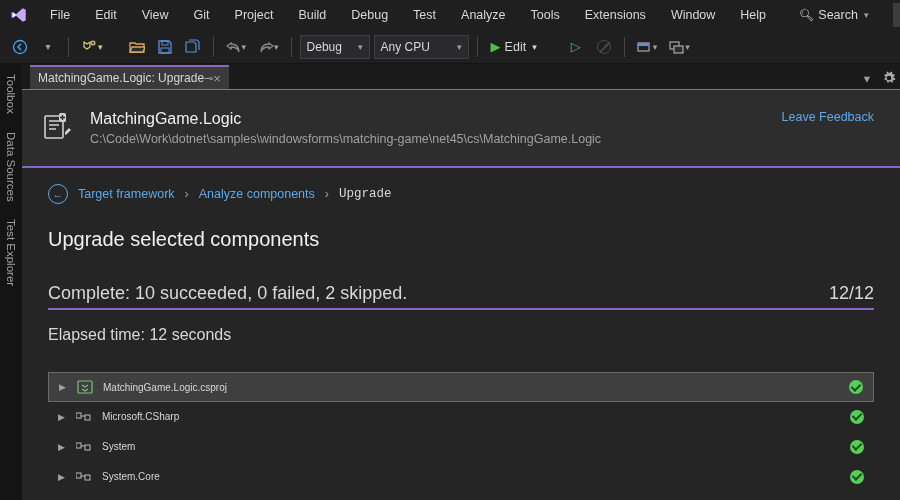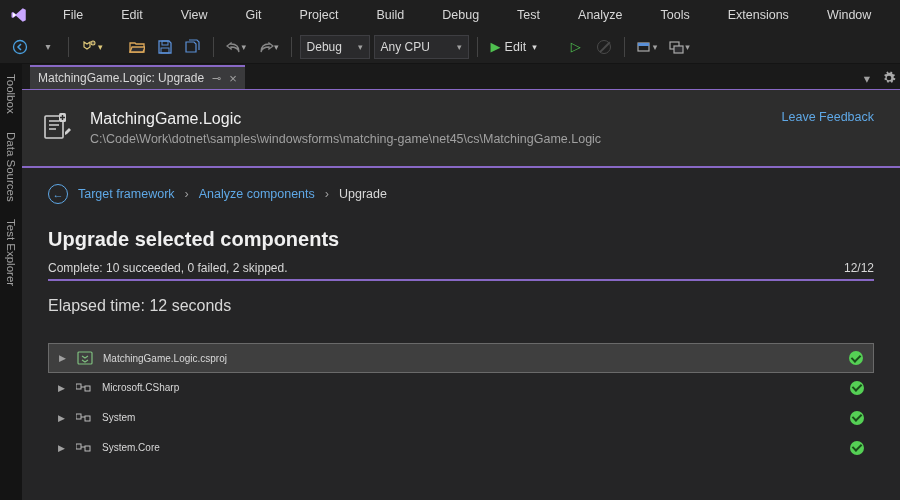--- a/index.html
+++ b/index.html
@@ -32,21 +32,21 @@
     color: var(--text);
     position: relative;
   }
   
   .menubar {
     display: flex;
     align-items: center;
     height: 30px;
     background: var(--bg);
     padding: 0 8px 0 10px;
-    gap: 20px;
+    gap: 7px;
   }
   .menubar .logo {
     width: 20px; height: 20px;
     margin-right: 6px;
     display:flex;align-items:center;justify-content:center;
   }
   .menubar .menu-item {
     padding: 4px 9px;
     cursor: default;
   }
@@ -135,21 +135,20 @@
     display:flex;align-items:flex-end;
     padding-left:8px;
     border-bottom:1px solid var(--accent-purple);
   }
   .doc-tab {
     background:var(--bg-tab);
     border-top:2px solid var(--accent-purple);
     height:24px;
     display:flex;align-items:center;
     padding:0 8px;
-    gap:8px;
     font-size:12px;
   }
   .doc-tab .pin{font-size:11px;color:var(--text-dim);}
   .doc-tab .close{font-size:13px;color:var(--text-dim);}
   .tab-strip .flex{flex:1;}
   .tab-strip .trail-btn{width:22px;height:22px;display:flex;align-items:center;justify-content:center;color:var(--text-dim);}
   
   .panel-head {
     background:#2d2d2d;
     border-bottom:2px solid var(--accent-purple);
@@ -170,23 +169,23 @@
     overflow:hidden;
   }
   .crumb-row{display:flex;align-items:center;gap:10px;margin-bottom:24px;}
   .crumb-back{
     width:20px;height:20px;border:1.5px solid var(--accent-blue);border-radius:50%;
     display:flex;align-items:center;justify-content:center;
     color:var(--accent-blue);font-size:11px;
   }
   .crumb-link{color:var(--accent-blue);cursor:pointer;}
   .crumb-sep{color:var(--text-dim);}
-  .crumb-cur{color:var(--text);}
-  .page-title{font-size:20px;font-weight:700;color:var(--text-white);margin-bottom:10px;}
-  .prog-row{display:flex;justify-content:space-between;margin-bottom:4px;font-size:12px;}
+  .crumb-cur{color:var(--text);font-family:Liberation Mono, monospace;}
+  .page-title{font-size:20px;font-weight:400;color:var(--text-white);margin-bottom:32px;}
+  .prog-row{display:flex;justify-content:space-between;margin-bottom:4px;font-size:18px;}
   .prog-bar{height:2px;background:var(--accent-purple);margin-bottom:16px;}
   .elapsed{font-size:16px;margin-bottom:28px;}
   
   .res-row {
     display:flex;align-items:center;
     height:30px;
     padding:0 10px;
     gap:10px;
     border-bottom:1px solid transparent;
   }

